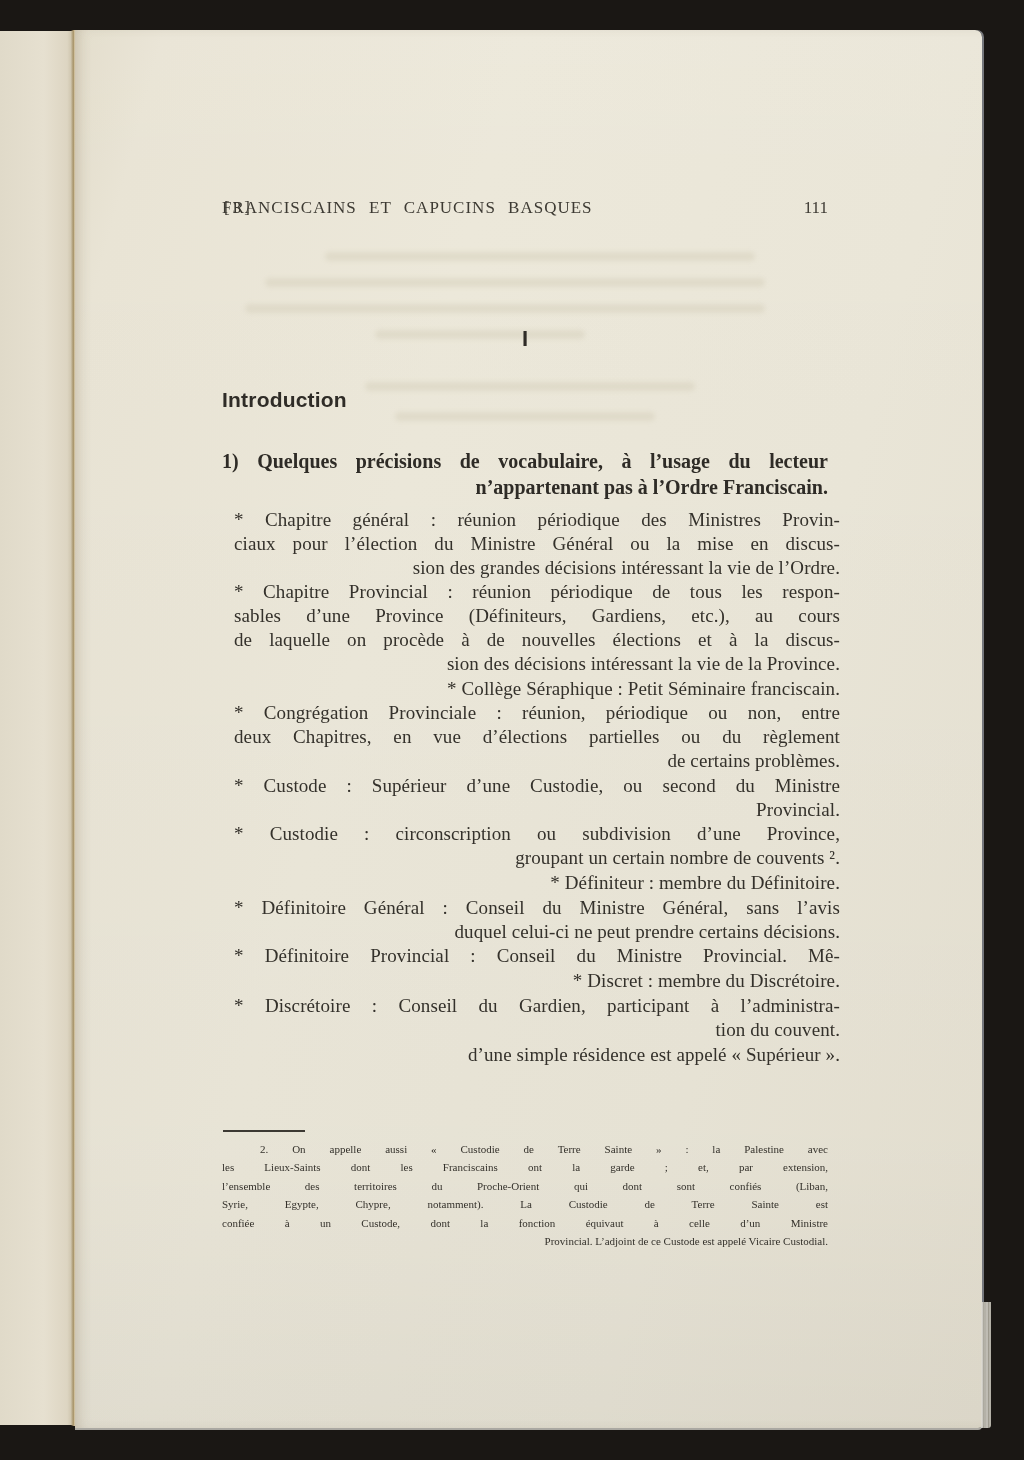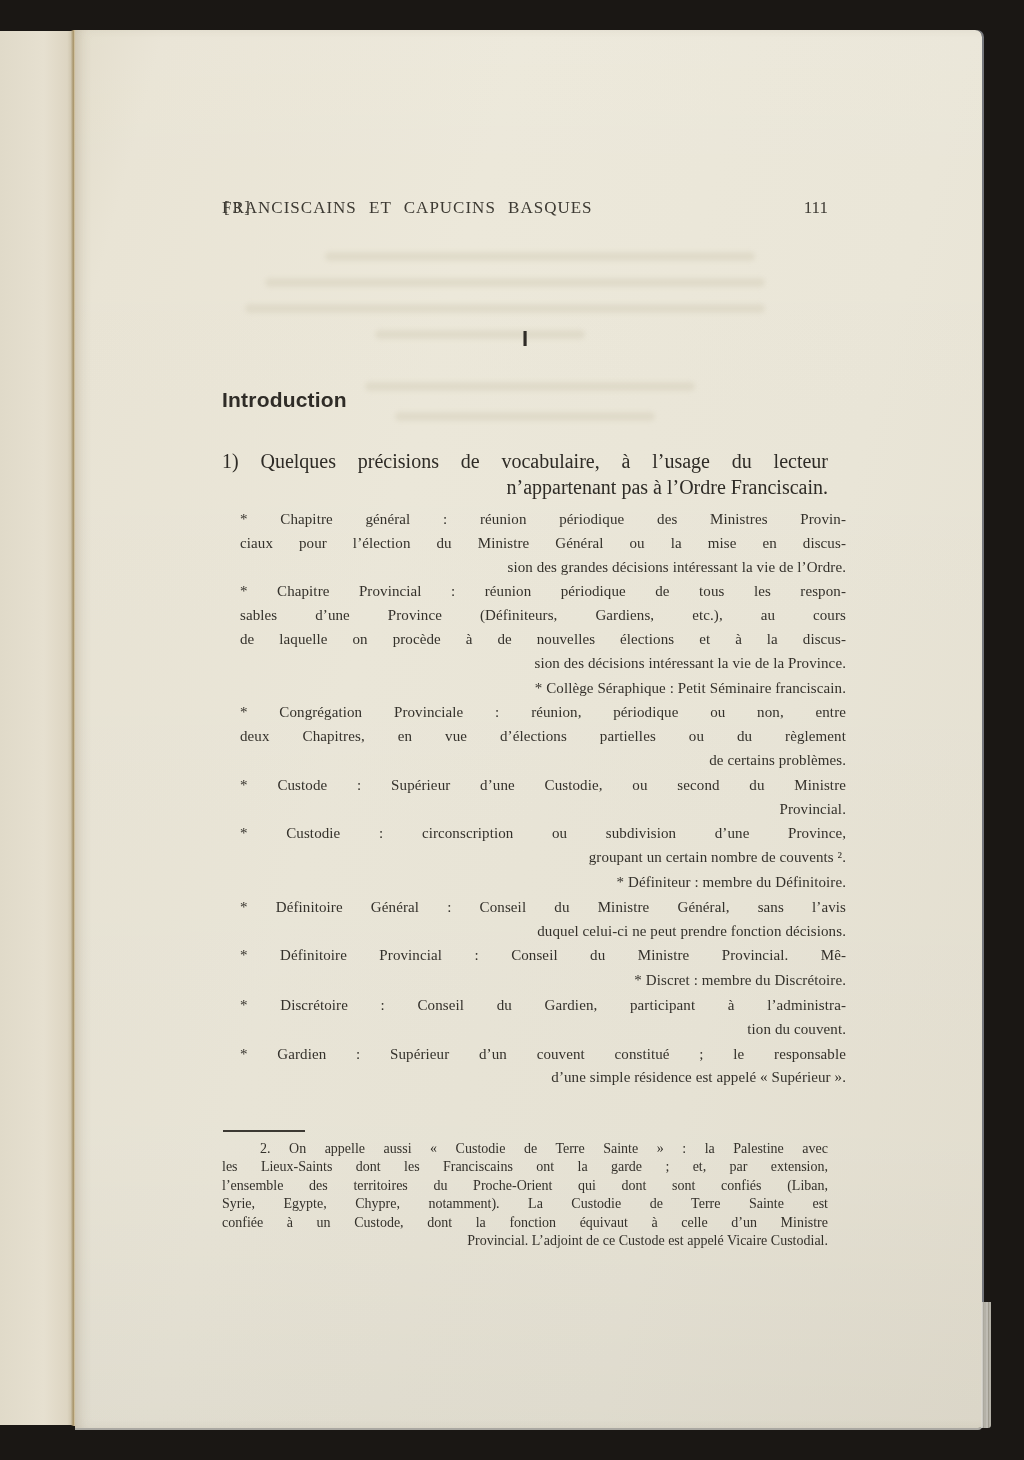--- a/index.html
+++ b/index.html
@@ -62,33 +62,33 @@
   .section-title{
     position:absolute;left:0;top:358px;width:100%;text-align:left;
     font-family:"Liberation Sans",sans-serif;font-weight:bold;font-size:21px;letter-spacing:.2px;color:#2f2c27;
   }
 
   .tline{text-align:right;}
   .j{text-align:justify;text-align-last:justify;}
 
   .subheading{
     position:absolute;left:0;top:418px;width:100%;
-    font-weight:normal;font-size:20px;line-height:26px;color:#2e2b26;
+    font-weight:bold;font-size:20px;line-height:26px;color:#2e2b26;
   }
   .subheading .tline:not(:first-child){padding-left:30px;}
 
   .body-text{
-    position:absolute;left:18px;top:478px;width:100%;
-    font-size:15px;line-height:23.8px;letter-spacing:.1px;color:#34312b;
+    position:absolute;left:12px;top:478px;width:100%;
+    font-size:19px;line-height:23.8px;letter-spacing:.1px;color:#34312b;
   }
   .para{margin:0 0 1px 0;}
 
   .footnote{position:absolute;left:0;top:1100px;width:100%;}
   .fn-rule{width:82px;height:2px;background:#3c3933;margin:0 0 8px 1px;}
-  .footnote-text{font-size:14px;line-height:18.4px;color:#34312b;}
+  .footnote-text{font-size:11px;line-height:18.4px;color:#34312b;}
   .footnote-text .tline:first-child{text-indent:38px;}
 </style>
 </head>
 <body>
 
 <div class="scan">
 
   <div class="facing-page"></div>
   <div class="crease"></div>
 
@@ -143,34 +143,33 @@
           </div>
           <div class="para">
             <div class="tline j">* Custodie : circonscription ou subdivision d’une Province,</div>
             <div class="tline">groupant un certain nombre de couvents ².</div>
           </div>
           <div class="para">
             <div class="tline">* Définiteur : membre du Définitoire.</div>
           </div>
           <div class="para">
             <div class="tline j">* Définitoire Général : Conseil du Ministre Général, sans l’avis</div>
-            <div class="tline">duquel celui-ci ne peut prendre fonction décisions.</div>
+            <div class="tline">duquel celui-ci ne peut prendre certains décisions.</div>
           </div>
           <div class="para">
             <div class="tline j">* Définitoire Provincial : Conseil du Ministre Provincial. Mê-</div>
           </div>
           <div class="para">
             <div class="tline">* Discret : membre du Discrétoire.</div>
           </div>
           <div class="para">
             <div class="tline j">* Discrétoire : Conseil du Gardien, participant à l’administra-</div>
             <div class="tline">tion du couvent.</div>
           </div>
           <div class="para">
-            <div class="tline j">* Gardien : Supérieur d’un couvent constitué ; le responsable</div>
             <div class="tline">d’une simple résidence est appelé « Supérieur ».</div>
           </div>
         </div>
 
       <div class="footnote">
         <div class="fn-rule"></div>
         <div class="footnote-text">
             <div class="tline j">2. On appelle aussi « Custodie de Terre Sainte » : la Palestine avec</div>
             <div class="tline j">les Lieux-Saints dont les Franciscains ont la garde ; et, par extension,</div>
             <div class="tline j">l’ensemble des territoires du Proche-Orient qui dont sont confiés (Liban,</div>

